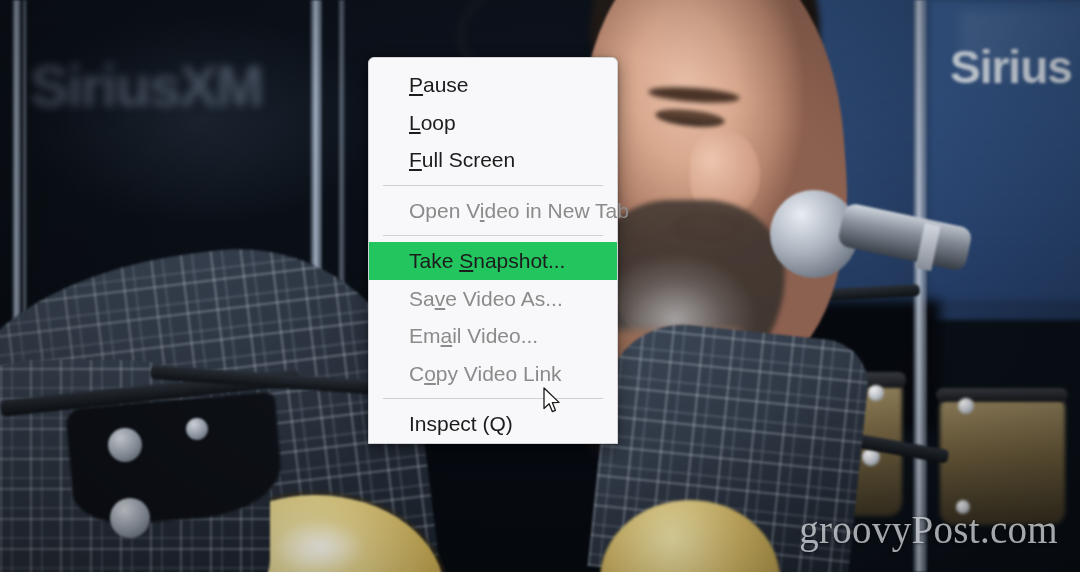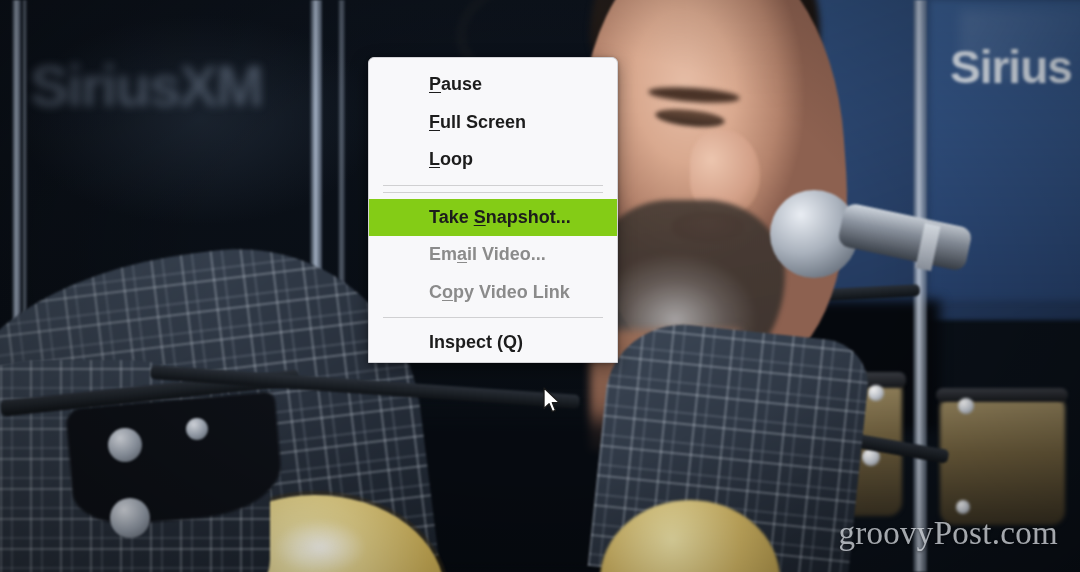--- a/index.html
+++ b/index.html
@@ -302,21 +302,21 @@
     background: radial-gradient(ellipse 820px 520px at 50% 45%, rgba(0,0,0,0) 40%, rgba(0,0,0,0.45) 100%);
     pointer-events: none;
   }
 
   
   .watermark {
     position: absolute;
     right: 22px;
     bottom: 20px;
     font-family: "Liberation Serif", serif;
-    font-size: 33px;
+    font-size: 39px;
     color: rgba(226,230,236,0.72);
     letter-spacing: 0.3px;
     text-shadow: 0 1px 3px rgba(0,0,0,0.45);
     user-select: none;
     white-space: nowrap;
   }
 
   
   .context-menu {
     position: absolute;
@@ -328,29 +328,28 @@
     border-radius: 6px 6px 0 0;
     box-shadow: 0 6px 18px rgba(0,0,0,0.38), 0 1px 4px rgba(0,0,0,0.28);
     padding-top: 8px;
     box-sizing: border-box;
     font-family: "Liberation Sans", sans-serif;
   }
   .menu-item {
     position: relative;
     height: 37.5px;
     line-height: 37.5px;
-    padding: 0 14px 0 60px;
-    font-size: 18px;
+    padding: 0 14px 0 40px;
+    font-size: 21px;
     color: #1c1c1c;
     white-space: nowrap;
     cursor: default;
-    font-weight: bold;
   }
   .menu-item.disabled { color: #8b8b8b; }
-  .menu-item.highlight { background: #84cc16; }
+  .menu-item.highlight { background: #22c55e; }
   .menu-item u { text-decoration: underline; text-underline-offset: 2px; }
   .submenu-arrow {
     position: absolute;
     right: 22px;
     top: 50%;
     width: 8px;
     height: 8px;
     margin-top: -4px;
     border-right: 1.6px solid #5d5d5d;
     border-top: 1.6px solid #5d5d5d;
@@ -437,25 +436,27 @@
     <div class="boom b1"></div>
     <div class="boom b2"></div>
 
     <div class="vignette"></div>
   </div>
 
   <div class="watermark">groovyPost.com</div>
 
   <div class="context-menu" id="ctx-menu">
       <div class="menu-item"><span><u>P</u>ause</span></div>
+      <div class="menu-item"><span><u>L</u>oop</span></div>
       <div class="menu-item"><span><u>F</u>ull Screen</span></div>
-      <div class="menu-item"><span><u>L</u>oop</span></div>
       <div class="menu-sep"></div>
+      <div class="menu-item disabled"><span>Open V<u>i</u>deo in New Tab</span></div>
       <div class="menu-sep"></div>
       <div class="menu-item highlight"><span>Take <u>S</u>napshot...</span></div>
+      <div class="menu-item disabled"><span>Sa<u>v</u>e Video As...</span></div>
       <div class="menu-item disabled"><span>Em<u>a</u>il Video...</span></div>
       <div class="menu-item disabled"><span>C<u>o</u>py Video Link</span></div>
       <div class="menu-sep"></div>
       <div class="menu-item"><span>Inspect (Q)</span></div>
     </div>
 
   <div class="cursor">
     <svg width="18" height="27" viewBox="0 0 18 27" xmlns="http://www.w3.org/2000/svg">
       <path d="M1 1 L1 21.5 L6.1 16.7 L9.3 24.6 L12.4 23.3 L9.3 15.6 L16 15.4 Z" fill="#ffffff" stroke="#1a1a1a" stroke-width="1.3" stroke-linejoin="round"></path>
     </svg>

